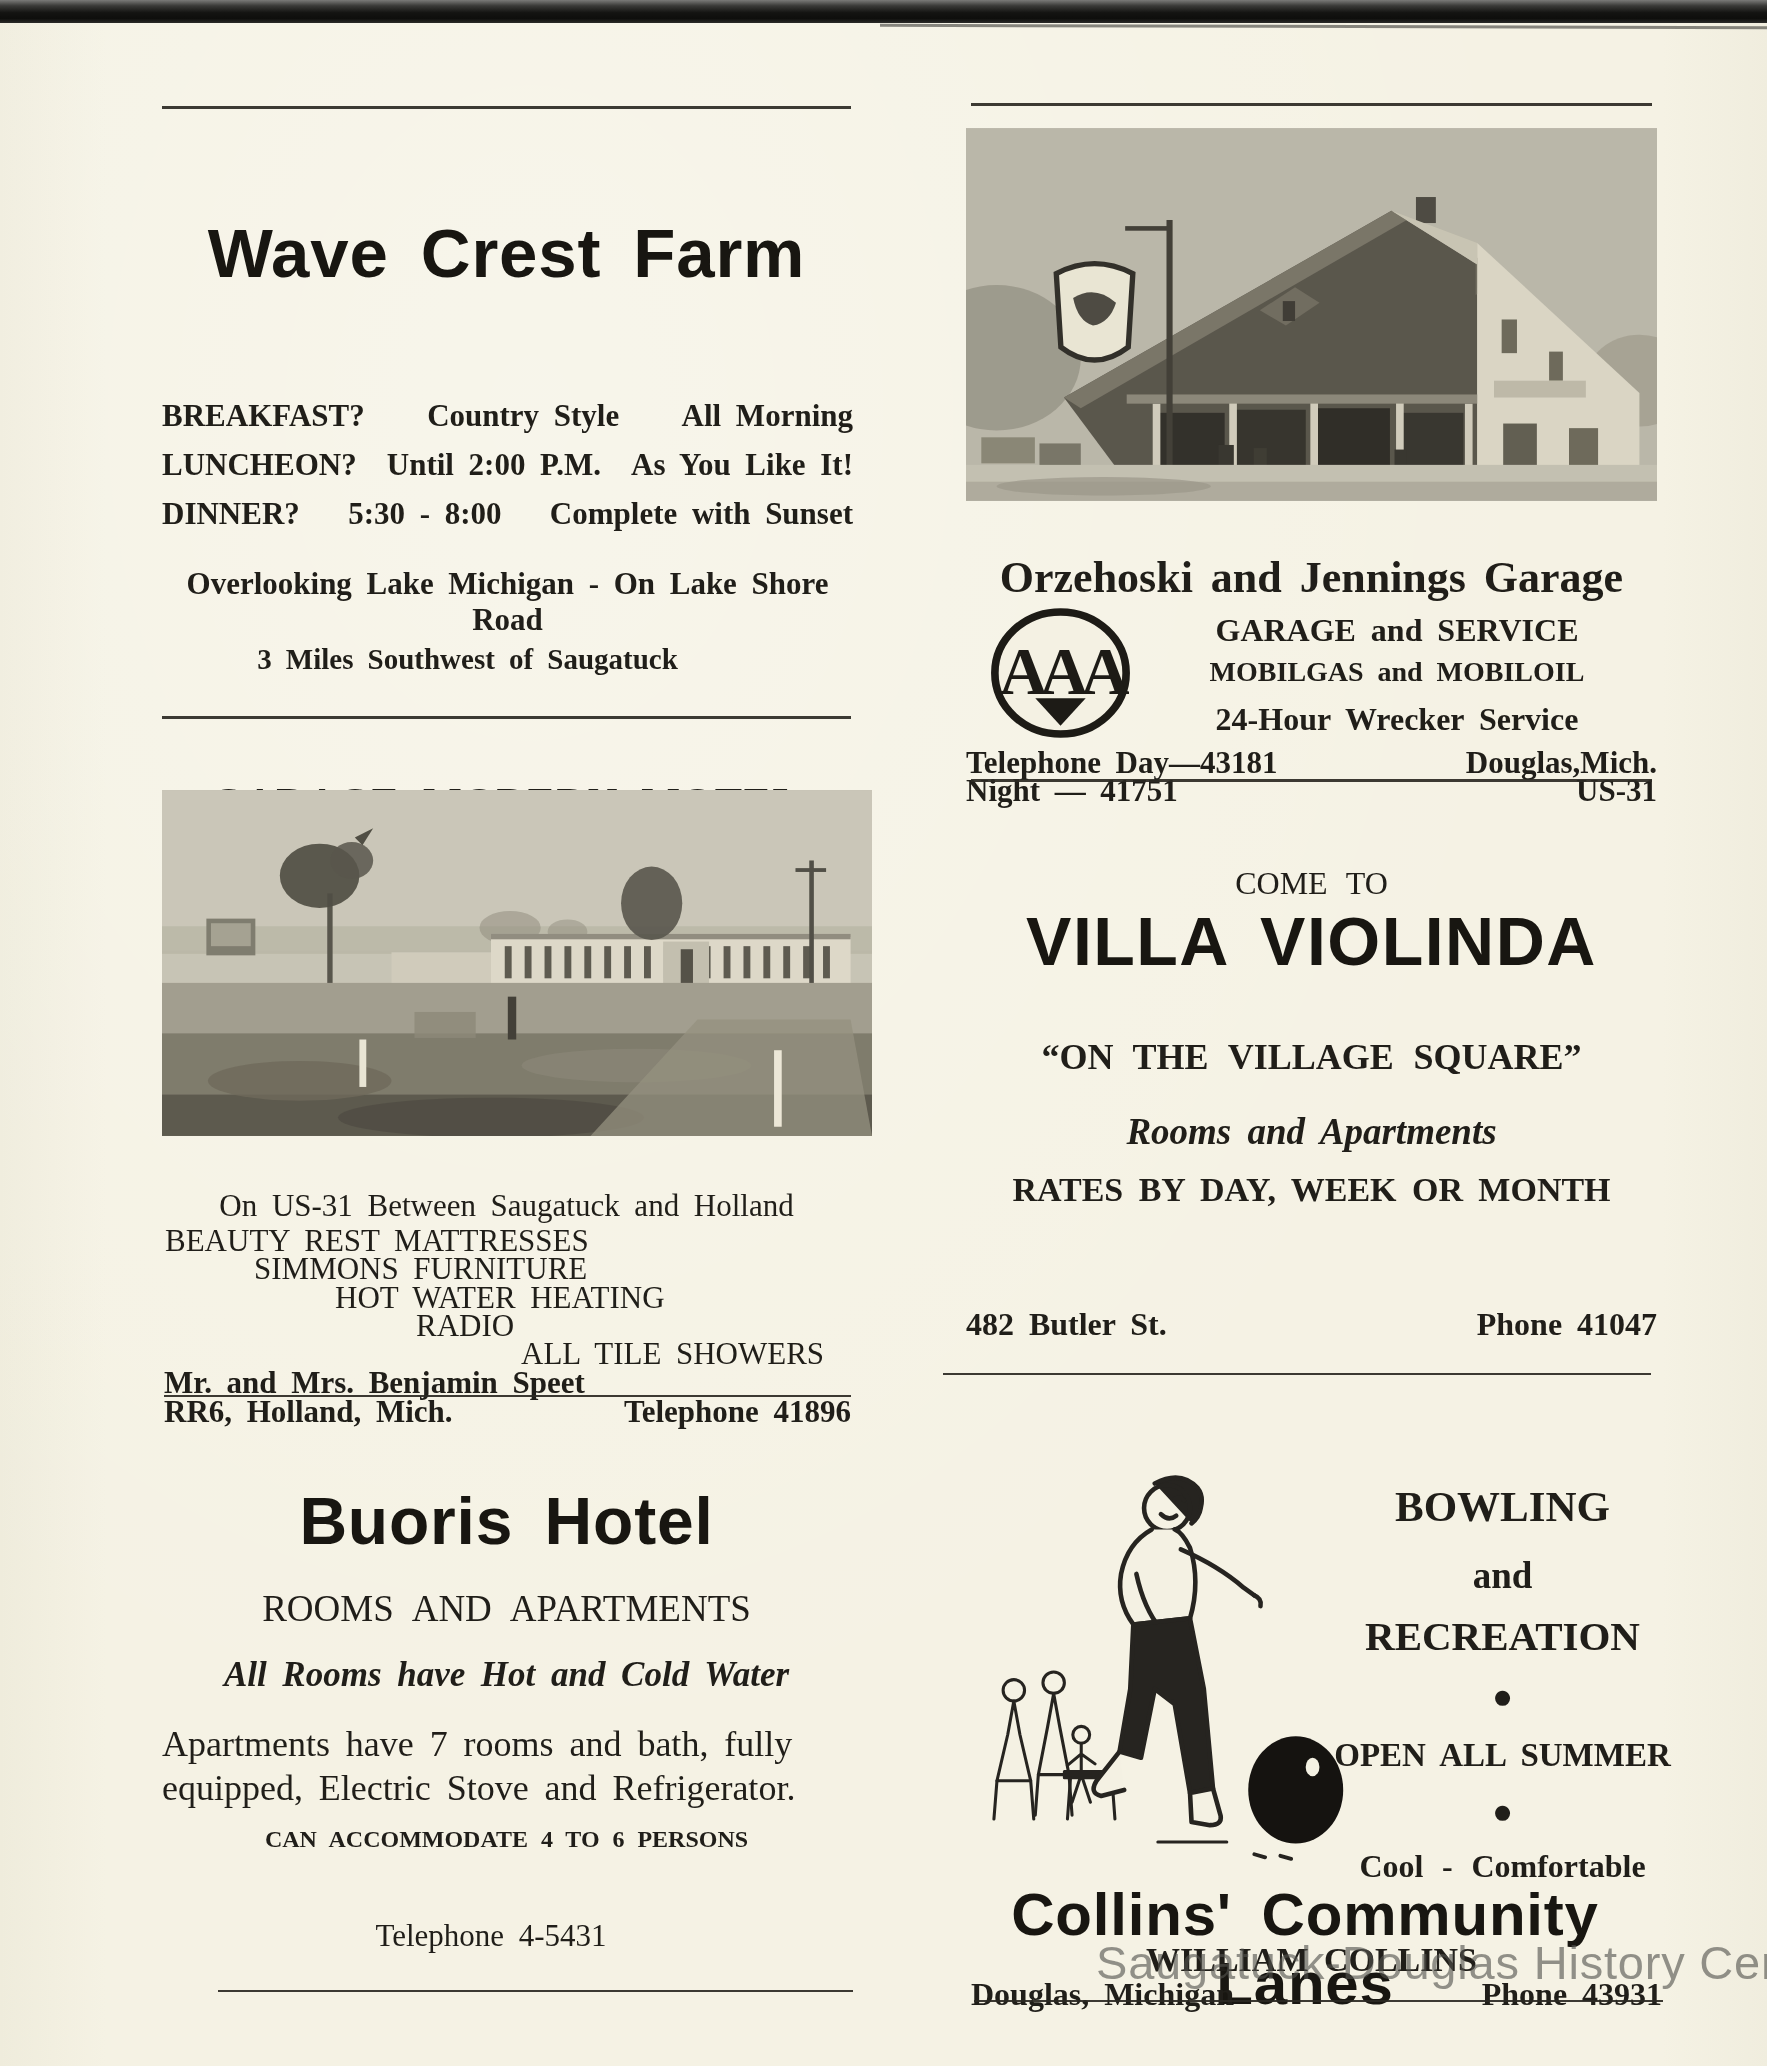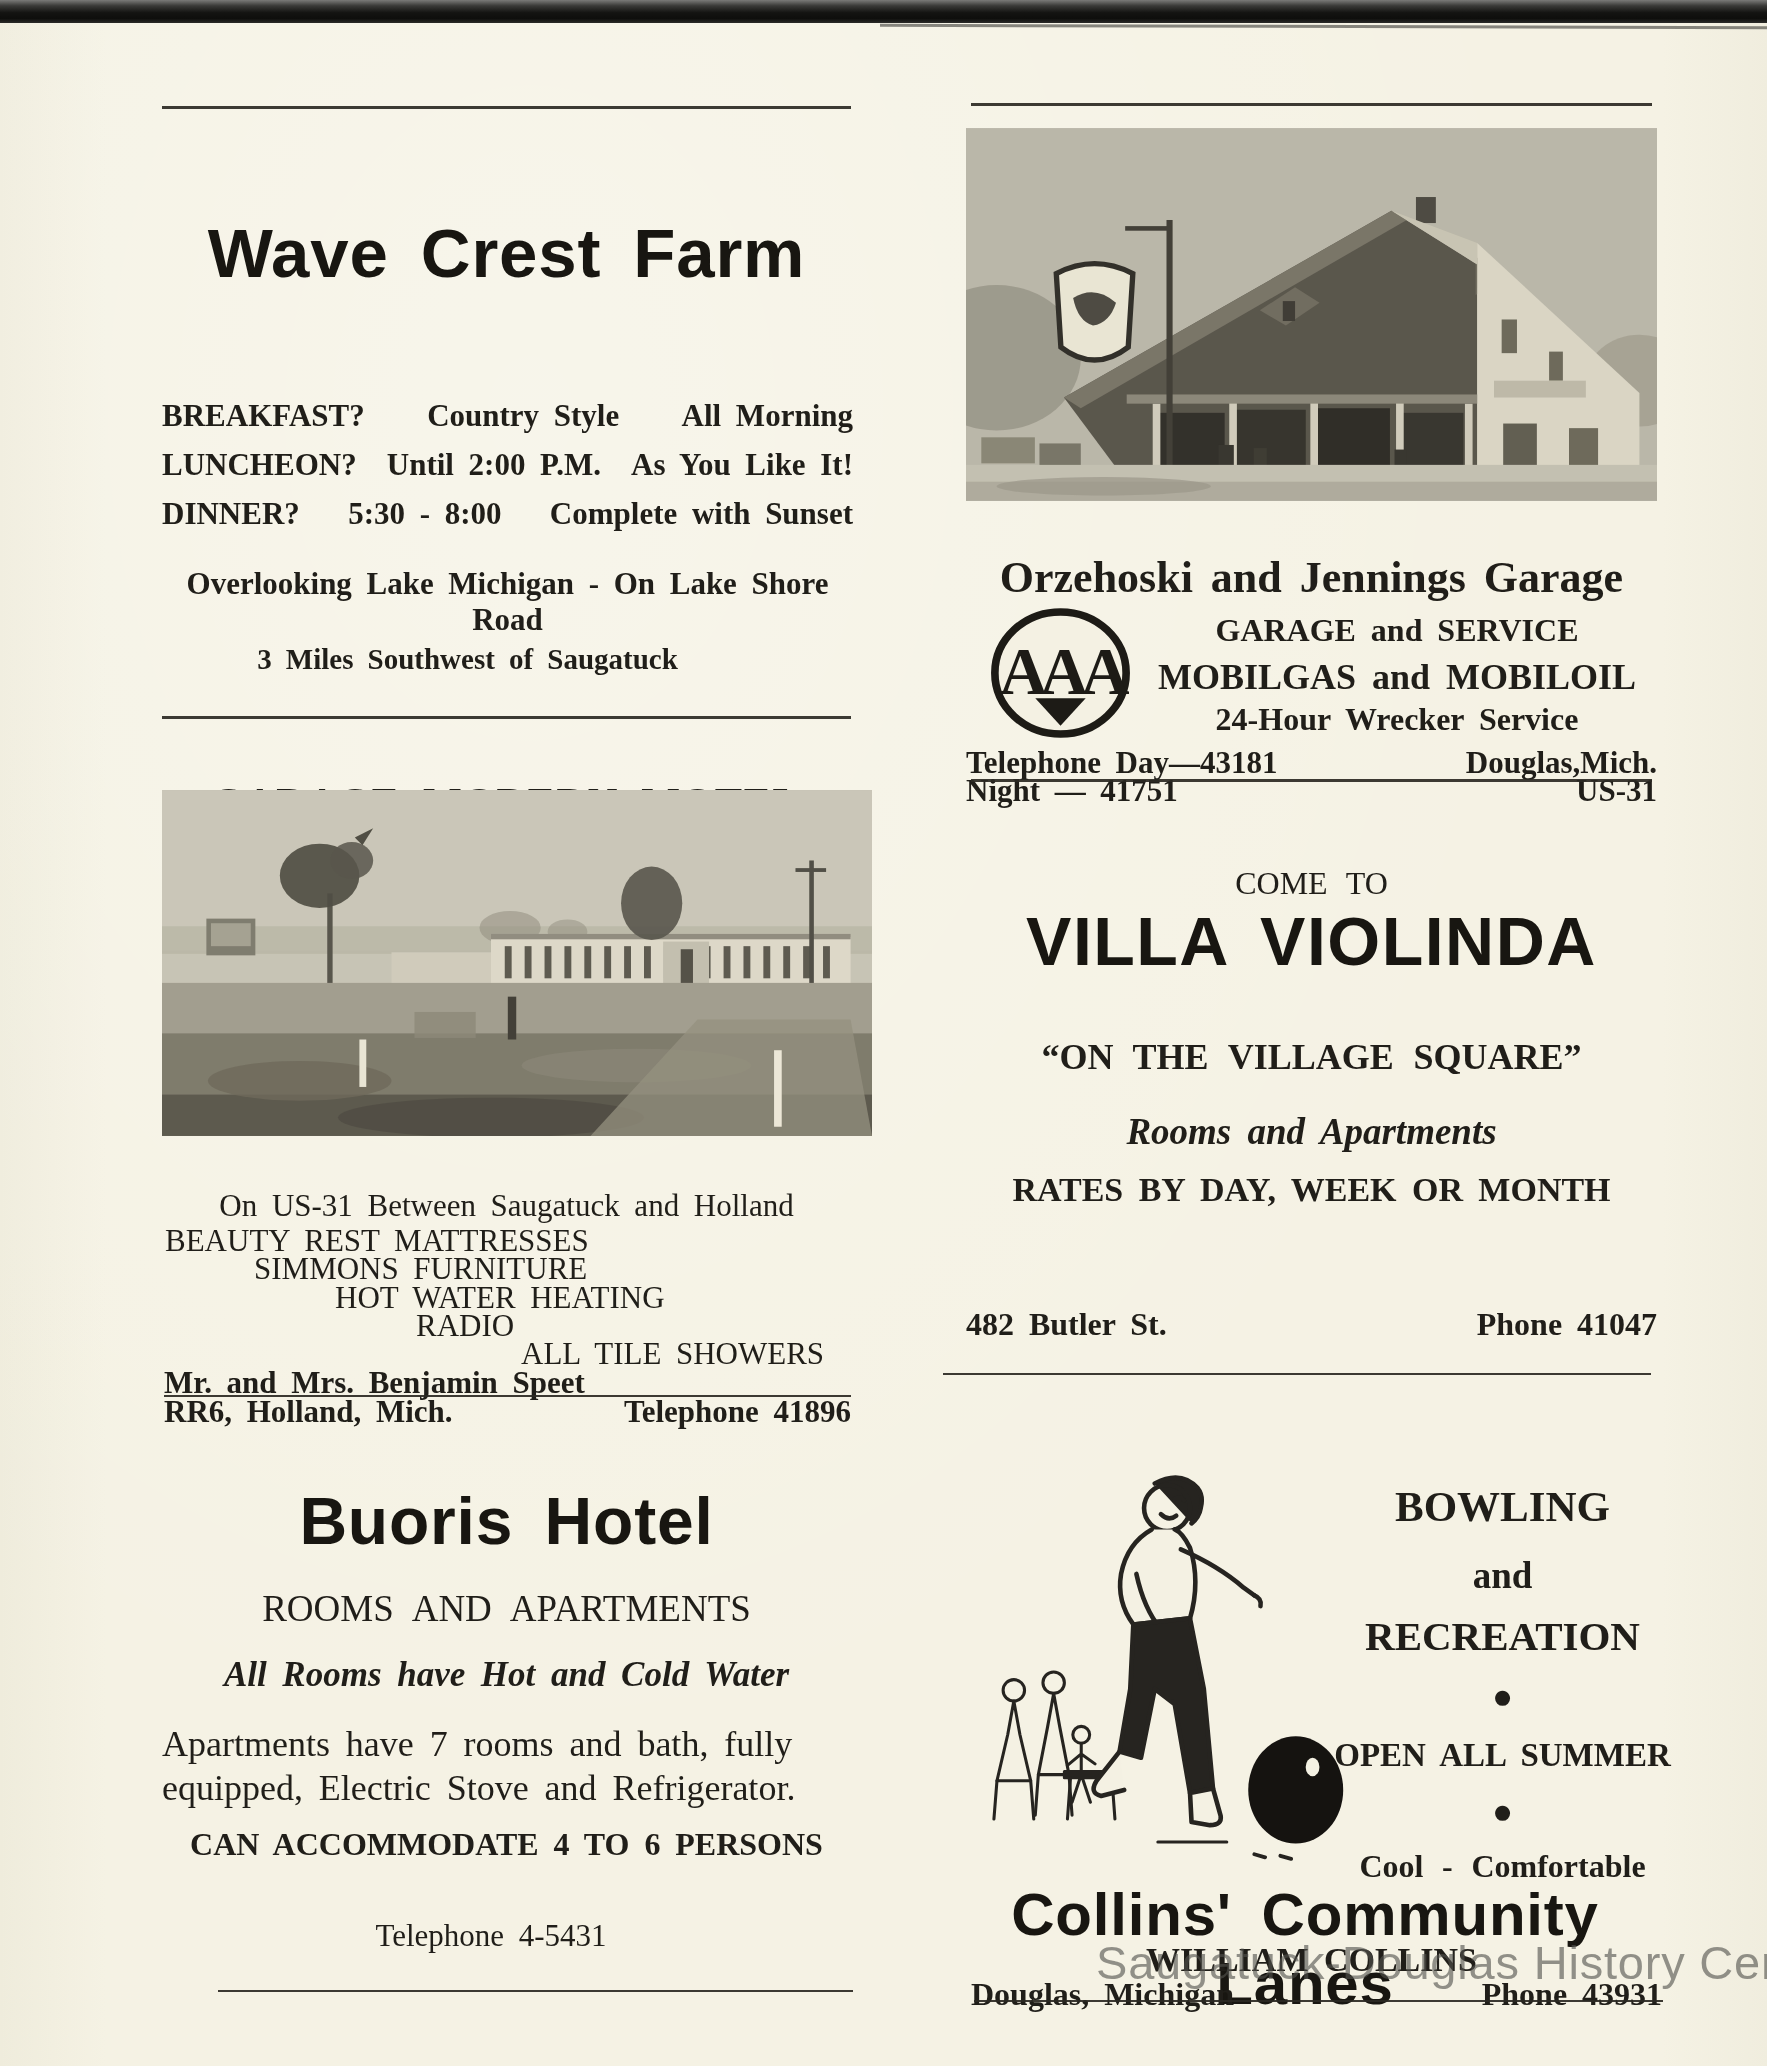--- a/index.html
+++ b/index.html
@@ -152,21 +152,21 @@
 
   <div class="rule thin" style="left:164px;top:1395px;width:687px;"></div>
 
   <div class="abs headline center" style="left:162px;top:1439px;width:689px;font-size:66px;">Buoris Hotel</div>
   <div class="abs center ws2" style="left:162px;top:1543px;width:689px;font-size:37px;">ROOMS AND APARTMENTS</div>
   <div class="abs center serif-b ws" style="left:162px;top:1611px;width:689px;font-size:35px;font-style:italic;">All Rooms have Hot and Cold Water</div>
   <div class="abs ws" style="left:162px;top:1678px;width:693px;font-size:36px;line-height:44px;">
     <div>Apartments have 7 rooms and bath, fully</div>
     <div>equipped, Electric Stove and Refrigerator.</div>
   </div>
-  <div class="abs center serif-b ws" style="left:162px;top:1782px;width:689px;font-size:32px;">CAN ACCOMMODATE 4 TO 6 PERSONS</div>
+  <div class="abs center serif-b ws" style="left:162px;top:1782px;width:689px;font-size:24px;">CAN ACCOMMODATE 4 TO 6 PERSONS</div>
   <div class="abs center ws" style="left:162px;top:1874px;width:658px;font-size:31px;">Telephone 4-5431</div>
 
   <div class="rule thin" style="left:218px;top:1990px;width:635px;"></div>
 
   <div class="rule" style="left:971px;top:103px;width:681px;"></div>
 
   <div class="photo" style="left:966px;top:128px;width:691px;height:373px;">
     <svg width="691" height="373" viewBox="0 0 903 487" xmlns="http://www.w3.org/2000/svg">
       <rect x="0" y="0" width="903" height="487" fill="#b9b7ab"></rect>
 
@@ -227,21 +227,21 @@
 
   <div class="abs" style="left:988px;top:561px;width:145px;height:136px;">
     <svg width="145" height="136" viewBox="0 0 190 178" xmlns="http://www.w3.org/2000/svg">
       <ellipse cx="95" cy="89" rx="86" ry="80" fill="#f4f1e3" stroke="#1d1b16" stroke-width="10"></ellipse>
       <text x="95" y="116" text-anchor="middle" font-family="Liberation Serif, DejaVu Serif, serif" font-weight="900" font-size="88" letter-spacing="-10" fill="#1d1b16">AAA</text>
       <path d="M62 122 L128 122 L95 158 Z" fill="#1d1b16"></path>
     </svg>
   </div>
 
   <div class="abs center serif-b ws" style="left:1133px;top:568px;width:528px;font-size:32px;">GARAGE and SERVICE</div>
-  <div class="abs center serif-b ws" style="left:1133px;top:612px;width:528px;font-size:36px;">MOBILGAS and MOBILOIL</div>
+  <div class="abs center serif-b ws" style="left:1133px;top:612px;width:528px;font-size:28px;">MOBILGAS and MOBILOIL</div>
   <div class="abs center serif-b ws" style="left:1133px;top:657px;width:528px;font-size:32px;">24-Hour Wrecker Service</div>
 
   <div class="abs row serif-b ws" style="left:966px;top:701px;width:691px;font-size:31px;">
     <span>Telephone Day—43181</span>
     <span>Douglas,Mich.</span>
   </div>
   <div class="abs row serif-b ws" style="left:966px;top:729px;width:691px;font-size:31px;">
     <span>Night — 41751</span>
     <span>US-31</span>
   </div>

